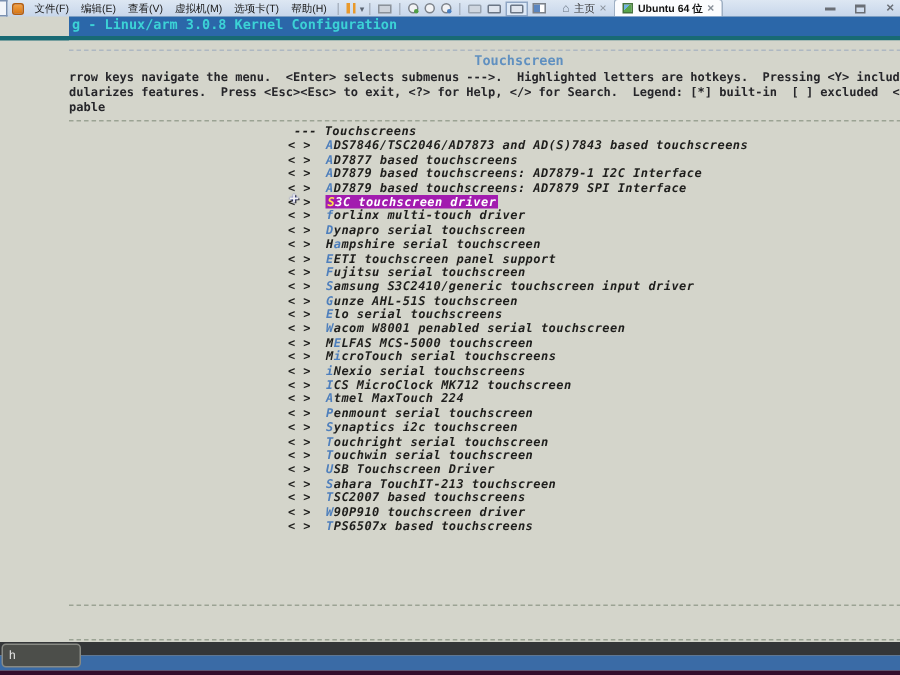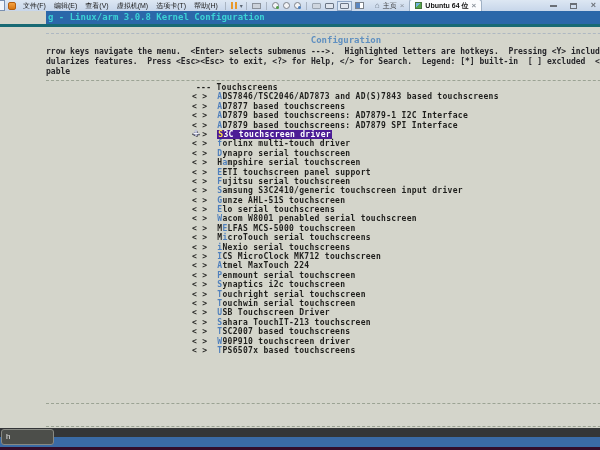--- a/index.html
+++ b/index.html
@@ -49,25 +49,25 @@
   .dialog{position:absolute;left:0;top:27px;width:600px;height:401px;background:#d4d5cb;overflow:hidden;}
   .title-row{position:absolute;left:0;top:1px;width:600px;height:11px;text-align:center;}
   .title-row::before{content:"";position:absolute;left:0;right:0;top:5px;border-top:1px dashed #aeb8c2;}
   .dialog-title{position:relative;background:#d4d5cb;padding:0 6px;color:#6090c0;font-size:9px;line-height:11px;}
   .instructions{position:absolute;left:0;top:20px;margin:0;font-size:8px;line-height:10px;
                 color:#26262a;white-space:pre;font-family:inherit;font-weight:bold;}
   .hline{position:absolute;left:0;width:600px;border-top:1px dashed #9ba394;}
   .hl-top{top:53px;} .hl-mid{top:376px;} .hl-bot{top:399px;}
   .menu-list{position:absolute;left:146px;top:56px;font-size:8px;letter-spacing:0.3px;line-height:9.4px;
              color:#1e1e1c;white-space:pre;}
-  .mrow{height:9.4px;}
+  .mrow{height:9.4px;font-style:italic;}
   .mrow .box{margin-right:10px;}
   .mrow .hot{color:#4e7fbc;}
   .mrow.header{padding-left:4px;}
-  .mrow.selected .label{background:#4c1d95;color:#ffffff;padding:0 1px;}
+  .mrow.selected .label{background:#a21caf;color:#ffffff;padding:0 1px;}
   .mrow.selected .hot{color:#ffe24a;}
   .cursor{position:absolute;left:1px;top:45px;color:#f2f2f2;font-size:10px;line-height:10px;font-weight:bold;
           text-shadow:0 0 1px #2a35bd,1px 1px 0 #444;}
   .btn-row{position:absolute;left:238px;top:402px;display:flex;gap:23px;font-size:8px;letter-spacing:0.3px;
            line-height:10px;color:#1e1e1c;white-space:pre;}
   .tui-btn .hot{color:#cc2020;}
   .tui-btn.primary{background:#2a35bd;color:#ffffff;padding:0 1px;}
   .tui-btn.primary .hot{color:#ffe24a;}
 
   
@@ -133,21 +133,21 @@
           <span class="wb-close">×</span>
         </span>
     </span>
   </div>
 
   <div class="kc-titlebar kc">g - Linux/arm 3.0.8 Kernel Configuration</div>
   <div class="teal-stripe"></div>
 
   <div class="dialog kc">
     <div class="title-row">
-      <span class="dialog-title">Configuration</span>
+      <span class="dialog-title">Touchscreen</span>
     </div>
     <pre class="instructions">rrow keys navigate the menu.  &lt;Enter&gt; selects submenus ---&gt;.  Highlighted letters are hotkeys.  Pressing &lt;Y&gt; includes, &lt;N&gt; excludes,
 dularizes features.  Press &lt;Esc&gt;&lt;Esc&gt; to exit, &lt;?&gt; for Help, &lt;/&gt; for Search.  Legend: [*] built-in  [ ] excluded  &lt;M&gt; module  &lt; &gt; mo
 pable</pre>
     <div class="hline hl-top"></div>
     <div class="menu-list" id="menu-list"><div class="mrow header">--- Touchscreens</div><div class="mrow"><span class="box">&lt; &gt;</span><span class="label"><span></span><span class="hot">A</span><span>DS7846/TSC2046/AD7873 and AD(S)7843 based touchscreens</span></span></div><div class="mrow"><span class="box">&lt; &gt;</span><span class="label"><span></span><span class="hot">A</span><span>D7877 based touchscreens</span></span></div><div class="mrow"><span class="box">&lt; &gt;</span><span class="label"><span></span><span class="hot">A</span><span>D7879 based touchscreens: AD7879-1 I2C Interface</span></span></div><div class="mrow"><span class="box">&lt; &gt;</span><span class="label"><span></span><span class="hot">A</span><span>D7879 based touchscreens: AD7879 SPI Interface</span></span></div><div class="mrow selected"><span class="box">&lt; &gt;</span><span class="label"><span></span><span class="hot">S</span><span>3C touchscreen driver</span></span></div><div class="mrow"><span class="box">&lt; &gt;</span><span class="label"><span></span><span class="hot">f</span><span>orlinx multi-touch driver</span></span></div><div class="mrow"><span class="box">&lt; &gt;</span><span class="label"><span></span><span class="hot">D</span><span>ynapro serial touchscreen</span></span></div><div class="mrow"><span class="box">&lt; &gt;</span><span class="label"><span>H</span><span class="hot">a</span><span>mpshire serial touchscreen</span></span></div><div class="mrow"><span class="box">&lt; &gt;</span><span class="label"><span></span><span class="hot">E</span><span>ETI touchscreen panel support</span></span></div><div class="mrow"><span class="box">&lt; &gt;</span><span class="label"><span></span><span class="hot">F</span><span>ujitsu serial touchscreen</span></span></div><div class="mrow"><span class="box">&lt; &gt;</span><span class="label"><span></span><span class="hot">S</span><span>amsung S3C2410/generic touchscreen input driver</span></span></div><div class="mrow"><span class="box">&lt; &gt;</span><span class="label"><span></span><span class="hot">G</span><span>unze AHL-51S touchscreen</span></span></div><div class="mrow"><span class="box">&lt; &gt;</span><span class="label"><span></span><span class="hot">E</span><span>lo serial touchscreens</span></span></div><div class="mrow"><span class="box">&lt; &gt;</span><span class="label"><span></span><span class="hot">W</span><span>acom W8001 penabled serial touchscreen</span></span></div><div class="mrow"><span class="box">&lt; &gt;</span><span class="label"><span>M</span><span class="hot">E</span><span>LFAS MCS-5000 touchscreen</span></span></div><div class="mrow"><span class="box">&lt; &gt;</span><span class="label"><span>M</span><span class="hot">i</span><span>croTouch serial touchscreens</span></span></div><div class="mrow"><span class="box">&lt; &gt;</span><span class="label"><span></span><span class="hot">i</span><span>Nexio serial touchscreens</span></span></div><div class="mrow"><span class="box">&lt; &gt;</span><span class="label"><span></span><span class="hot">I</span><span>CS MicroClock MK712 touchscreen</span></span></div><div class="mrow"><span class="box">&lt; &gt;</span><span class="label"><span></span><span class="hot">A</span><span>tmel MaxTouch 224</span></span></div><div class="mrow"><span class="box">&lt; &gt;</span><span class="label"><span></span><span class="hot">P</span><span>enmount serial touchscreen</span></span></div><div class="mrow"><span class="box">&lt; &gt;</span><span class="label"><span></span><span class="hot">S</span><span>ynaptics i2c touchscreen</span></span></div><div class="mrow"><span class="box">&lt; &gt;</span><span class="label"><span></span><span class="hot">T</span><span>ouchright serial touchscreen</span></span></div><div class="mrow"><span class="box">&lt; &gt;</span><span class="label"><span></span><span class="hot">T</span><span>ouchwin serial touchscreen</span></span></div><div class="mrow"><span class="box">&lt; &gt;</span><span class="label"><span></span><span class="hot">U</span><span>SB Touchscreen Driver</span></span></div><div class="mrow"><span class="box">&lt; &gt;</span><span class="label"><span></span><span class="hot">S</span><span>ahara TouchIT-213 touchscreen</span></span></div><div class="mrow"><span class="box">&lt; &gt;</span><span class="label"><span></span><span class="hot">T</span><span>SC2007 based touchscreens</span></span></div><div class="mrow"><span class="box">&lt; &gt;</span><span class="label"><span></span><span class="hot">W</span><span>90P910 touchscreen driver</span></span></div><div class="mrow"><span class="box">&lt; &gt;</span><span class="label"><span></span><span class="hot">T</span><span>PS6507x based touchscreens</span></span></div></div>
     <div class="cursor" style="left:147px;top:101px;">+</div>
     <div class="hline hl-mid"></div>
     <div class="btn-row" id="btn-row"><span class="tui-btn primary"><span>&lt;</span><span class="hot">S</span><span>elect&gt;</span></span><span class="tui-btn"><span>&lt; </span><span class="hot">E</span><span>xit &gt;</span></span><span class="tui-btn"><span>&lt; </span><span class="hot">H</span><span>elp &gt;</span></span></div>
     <div class="hline hl-bot"></div>

